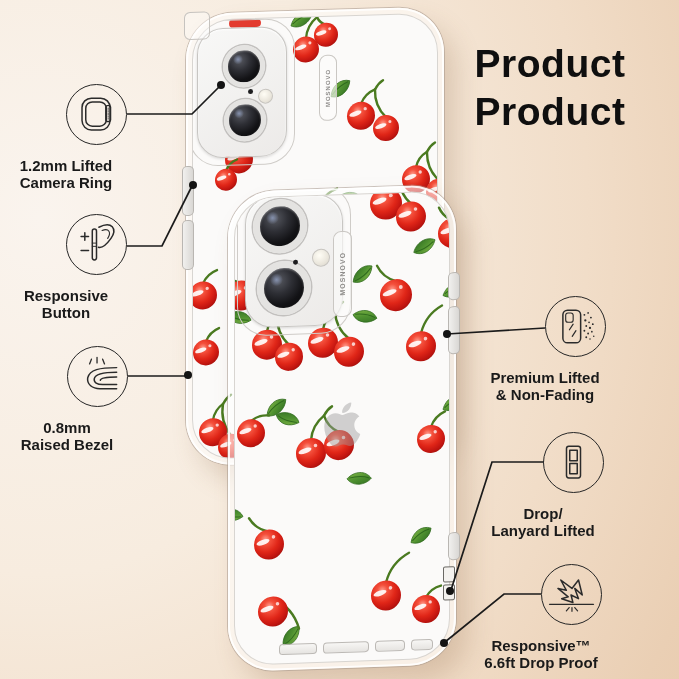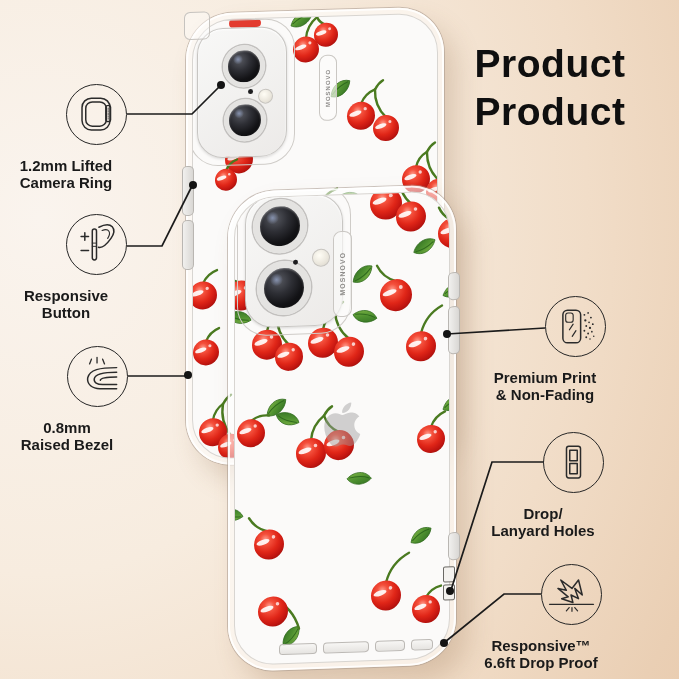--- a/index.html
+++ b/index.html
@@ -418,36 +418,36 @@
             <circle cx="40" cy="35" r="1"></circle>
           <circle cx="44" cy="38" r="1"></circle>
             <circle cx="48" cy="36" r="0.9"></circle>
             <circle cx="42" cy="42" r="1"></circle>
           <circle cx="46" cy="44" r="0.8"></circle>
             <circle cx="50" cy="41" r="0.8"></circle>
         </g>
       </svg>
     </div>
     <div class="label">
-      <span>Premium Print</span>
+      <span>Premium Lifted</span>
       <span>&amp; Non-Fading</span>
     </div>
   </div>
 
   <div class="callout c5">
     <div class="circle">
       <svg class="icon" width="57" height="57" viewBox="0 0 61 61">
         <rect x="23" y="13" width="15" height="34" rx="2.5"></rect>
         <rect x="26.5" y="17.5" width="8" height="11"></rect>
         <rect x="26.5" y="31.5" width="8" height="11"></rect>
       </svg>
     </div>
     <div class="label">
       <span>Drop/</span>
-      <span>Lanyard Holes</span>
+      <span>Lanyard Lifted</span>
     </div>
   </div>
 
   <div class="callout c6">
     <div class="circle">
       <svg class="icon" width="57" height="57" viewBox="0 0 61 61">
         <path d="M7 41 L54 41" stroke-width="1.4"></path>
         <path d="M19 15 L25 26 L16 24 L27 33 L20 35 L32 39 L30 31 L38 35 L34 24 L42 31 L38 15 L31 24 Z"></path>
         <path d="M25 48 L28 44.5 M31 48.5 V44.5 M37 48 L34 44.5" stroke-width="1.3"></path>
       </svg>

